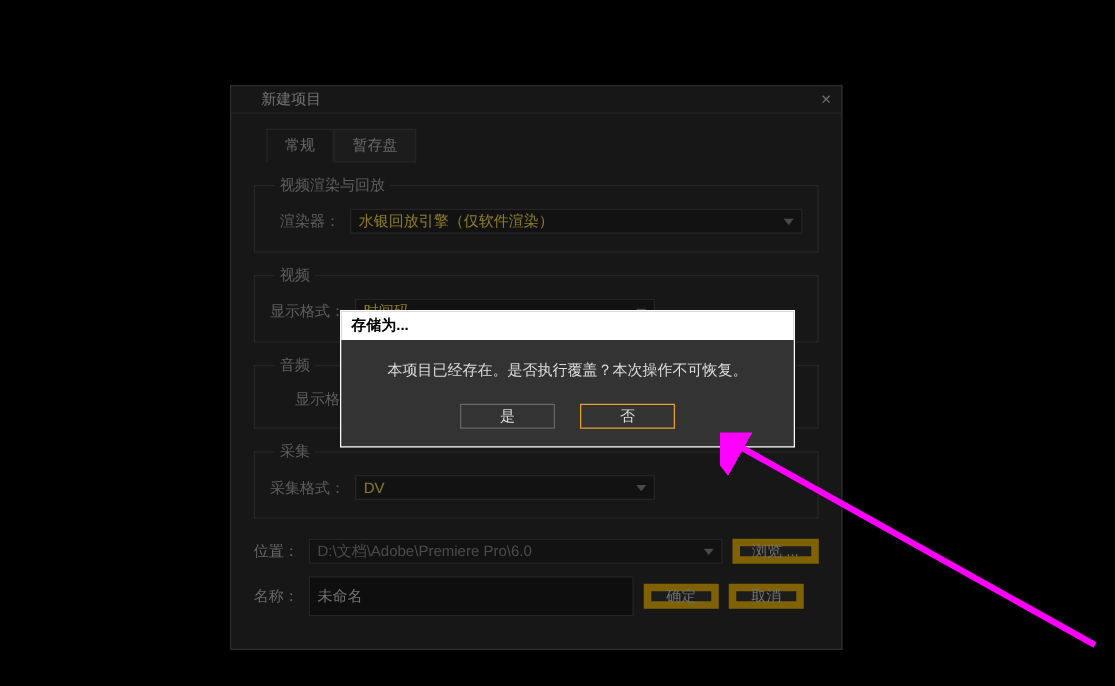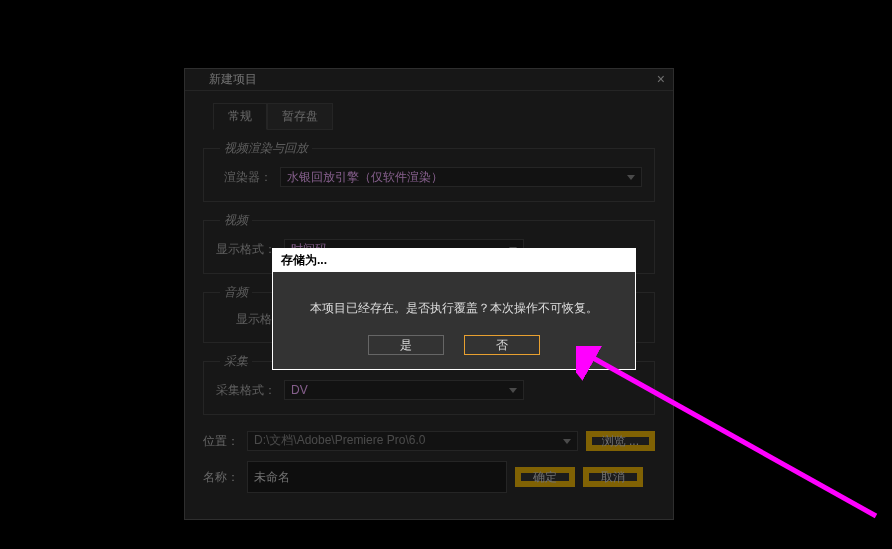--- a/index.html
+++ b/index.html
@@ -51,37 +51,36 @@
     border: 1px solid #444;
     margin-bottom: 10px;
     padding: 10px 12px 14px 12px;
     position: relative;
   }
   fieldset legend {
     color: #aaa;
     font-size: 12px;
     padding: 0 4px;
     margin-left: 4px;
-    font-style: italic;
   }
   
   .field-row {
     display: flex;
     align-items: center;
     gap: 8px;
     font-size: 12px;
     color: #aaa;
   }
   .field-label { min-width: 56px; text-align: right; }
   
   .select {
     flex: 1;
     background: #222;
     border: 1px solid #444;
-    color: #f0abfc;
+    color: #fde047;
     font-size: 12px;
     height: 20px;
     padding: 0 6px;
     display: flex;
     align-items: center;
     position: relative;
     max-width: 240px;
   }
   .select::after {
     content: "";
@@ -106,20 +105,21 @@
   .bottom-label { width: 36px; text-align: right; }
   .path-box {
     flex: 1;
     background: #222;
     border: 1px solid #444;
     color: #888;
     font-size: 12px;
     height: 20px;
     padding: 0 6px;
     display: flex;
+    align-items: center;
     position: relative;
   }
   .path-box::after {
     content: "";
     position: absolute;
     right: 6px;
     top: 7px;
     border-left: 4px solid transparent;
     border-right: 4px solid transparent;
     border-top: 5px solid #888;
@@ -165,21 +165,20 @@
     color: #000;
     font-size: 12px;
     font-weight: bold;
     padding: 3px 8px;
   }
   .modal-body {
     padding: 16px 14px 14px 14px;
     color: #ddd;
     font-size: 12px;
     text-align: center;
-    margin-top: 12px;
   }
   .modal-msg { margin-bottom: 18px; }
   .modal-btns { display: flex; justify-content: center; gap: 20px; }
   .modal-btn {
     background: #333;
     border: 1px solid #666;
     color: #ddd;
     font-size: 12px;
     width: 76px;
     height: 20px;

